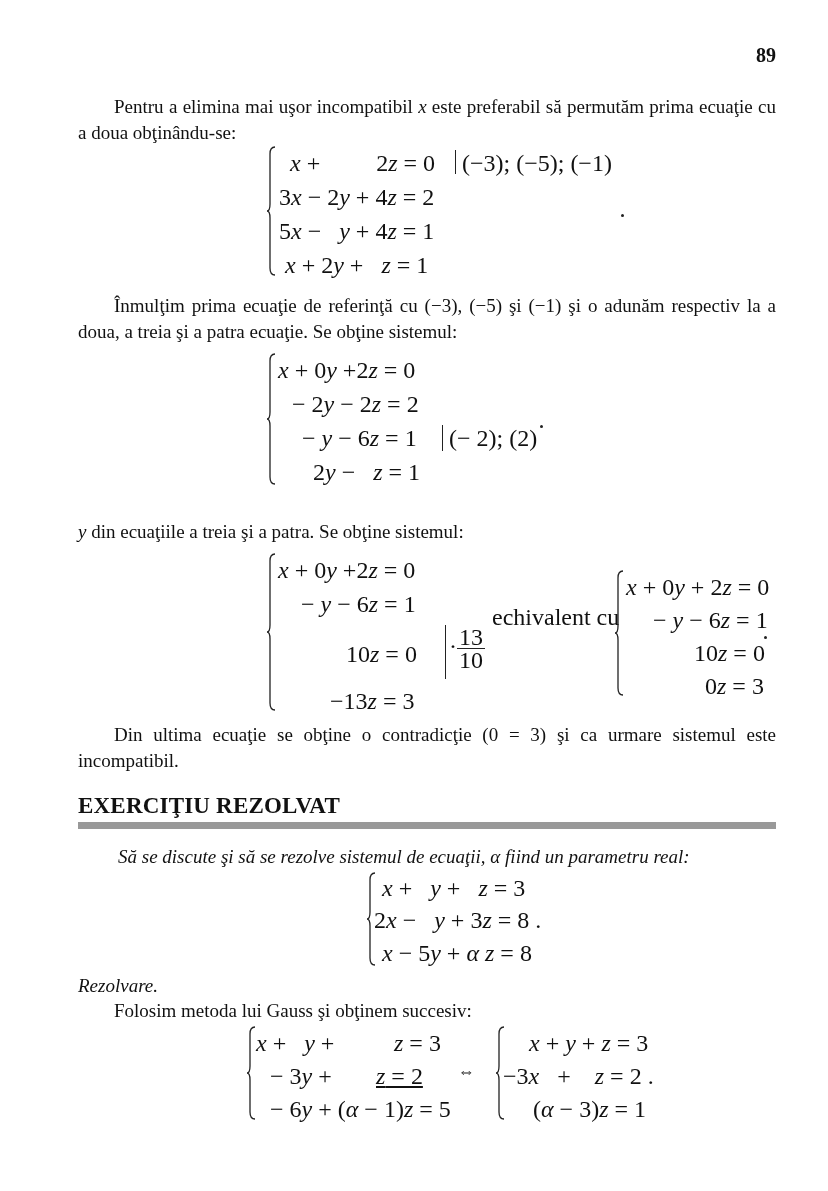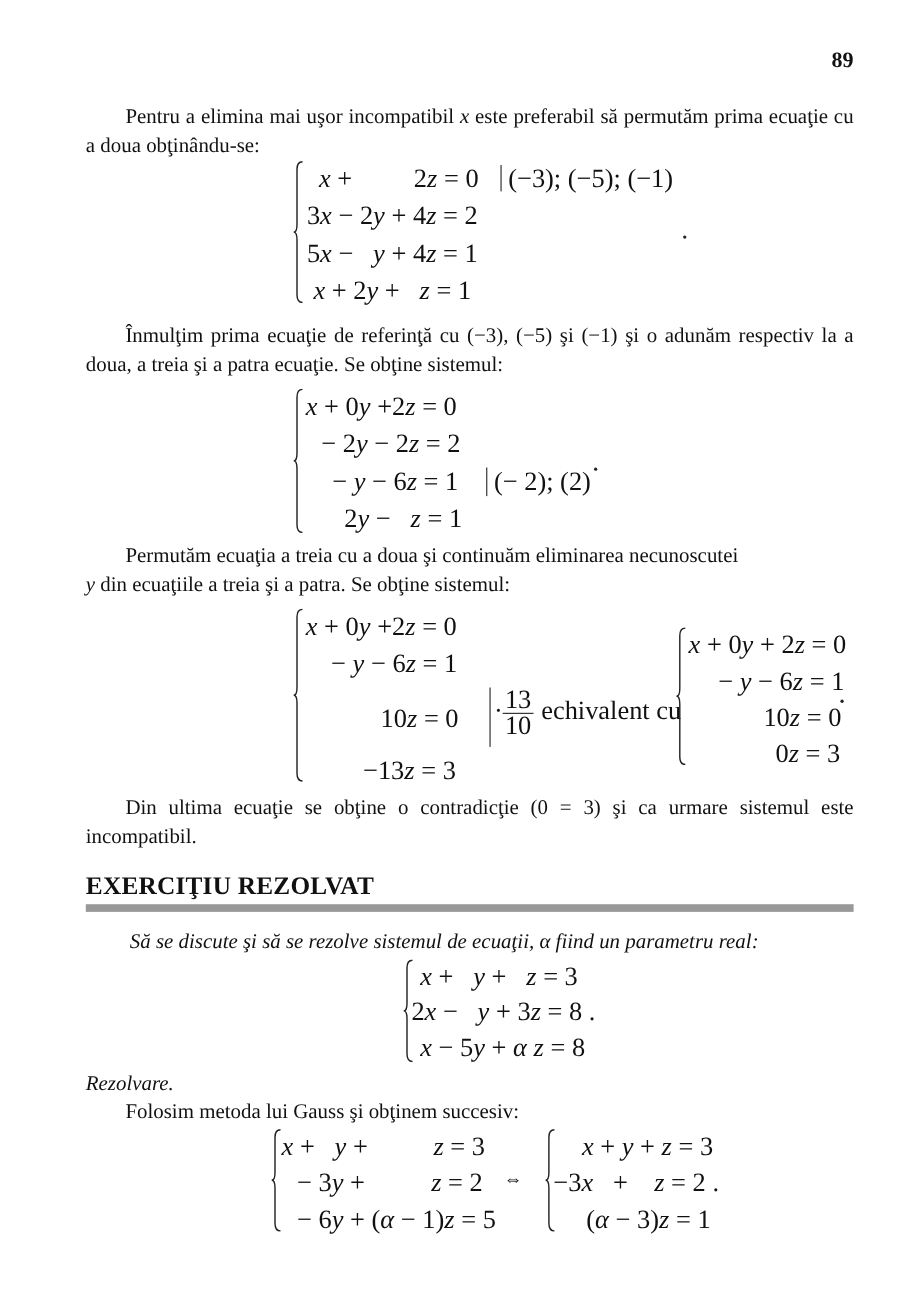--- a/index.html
+++ b/index.html
@@ -61,38 +61,38 @@
   <div class="line" style="left:278px;top:357px;"><i>x</i> + 0<i>y</i> +2<i>z</i> = 0</div>
   <div class="line" style="left:292px;top:391px;">− 2<i>y</i> − 2<i>z</i> = 2</div>
   <div class="line" style="left:302px;top:425px;">− <i>y</i> − 6<i>z</i> = 1</div>
   <div class="line" style="left:313px;top:459px;">2<i>y</i> −&nbsp;&nbsp; <i>z</i> = 1</div>
   <div class="bar" style="left:442px;top:425px;height:26px;"></div>
   <div class="line" style="left:449px;top:425px;text-align:center;">(− 2); (2)</div>
   <div class="dot" style="left:540px;top:425px;"></div>
 </div>
 
 <div class="para" style="top:493px;">
-  <span class="ind"></span><span>Permutăm ecuaţia a treia cu a doua şi continuăm eliminarea necunoscutei </span><br><i>y</i><span> din ecuaţiile a treia şi a patra. Se obţine sistemul:</span>
+  <span class="ind"></span><br><i>y</i><span> din ecuaţiile a treia şi a patra. Se obţine sistemul:</span>
 </div>
 
 <div>
   <div class="brace" style="left:266px;top:553px;">
     <svg width="10" height="158" viewBox="0 0 10 158">
         <path d="M9 1 Q4 1 4 8 L4 72 Q4 79 1 79 Q4 79 4 86 L4 150 Q4 157 9 157" fill="none" stroke="#222" stroke-width="1.3"></path>
       </svg>
   </div>
   <div class="line" style="left:278px;top:557px;"><i>x</i> + 0<i>y</i> +2<i>z</i> = 0</div>
   <div class="line" style="left:301px;top:591px;">− <i>y</i> − 6<i>z</i> = 1</div>
   <div class="line" style="left:346px;top:641px;">10<i>z</i> = 0</div>
   <div class="line" style="left:330px;top:688px;">−13<i>z</i> = 3</div>
   <div class="bar" style="left:445px;top:625px;height:54px;"></div>
   <div class="line" style="left:449px;top:626px;">
     <span>·</span><span class="frac"><span class="num">13</span><span class="den">10</span></span>
   </div>
-  <div class="line" style="left:492px;top:634px;">echivalent cu</div>
+  <div class="line" style="left:492px;top:604px;">echivalent cu</div>
 
   <div class="brace" style="left:614px;top:570px;">
     <svg width="10" height="126" viewBox="0 0 10 126">
         <path d="M9 1 Q4 1 4 8 L4 56 Q4 63 1 63 Q4 63 4 70 L4 118 Q4 125 9 125" fill="none" stroke="#222" stroke-width="1.3"></path>
       </svg>
   </div>
   <div class="line" style="left:626px;top:574px;"><i>x</i> + 0<i>y</i> + 2<i>z</i> = 0</div>
   <div class="line" style="left:653px;top:607px;">− <i>y</i> − 6<i>z</i> = 1</div>
   <div class="line" style="left:694px;top:640px;">10<i>z</i> = 0</div>
   <div class="dot" style="left:764px;top:636px;"></div>
@@ -124,21 +124,21 @@
 
 <div>
   <div class="brace" style="left:246px;top:1026px;">
     <svg width="10" height="94" viewBox="0 0 10 94">
         <path d="M9 1 Q4 1 4 8 L4 40 Q4 47 1 47 Q4 47 4 54 L4 86 Q4 93 9 93" fill="none" stroke="#222" stroke-width="1.3"></path>
       </svg>
   </div>
   <div class="line" style="left:256px;top:1030px;"><i>x</i> +&nbsp;&nbsp; <i>y</i> +</div>
   <div class="line" style="left:394px;top:1030px;"><i>z</i> = 3</div>
   <div class="line" style="left:270px;top:1063px;">− 3<i>y</i> +</div>
-  <div class="line" style="left:392px;top:1063px;"><i>z</i> = 2</div>
+  <div class="line" style="left:376px;top:1063px;text-decoration:underline;"><i>z</i> = 2</div>
   <div class="line" style="left:270px;top:1096px;">− 6<i>y</i> + (<i>α</i> − 1)<i>z</i> = 5</div>
 </div>
 <div class="abs" style="left:458px;top:1062px;font-size:17px;">⇔</div>
 <div>
   <div class="brace" style="left:495px;top:1026px;">
     <svg width="10" height="94" viewBox="0 0 10 94">
         <path d="M9 1 Q4 1 4 8 L4 40 Q4 47 1 47 Q4 47 4 54 L4 86 Q4 93 9 93" fill="none" stroke="#222" stroke-width="1.3"></path>
       </svg>
   </div>
   <div class="line" style="left:529px;top:1030px;"><i>x</i> + <i>y</i> + <i>z</i> = 3</div>

